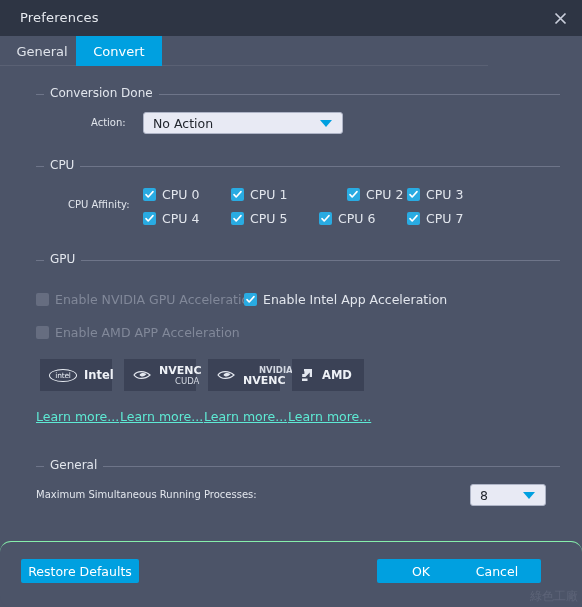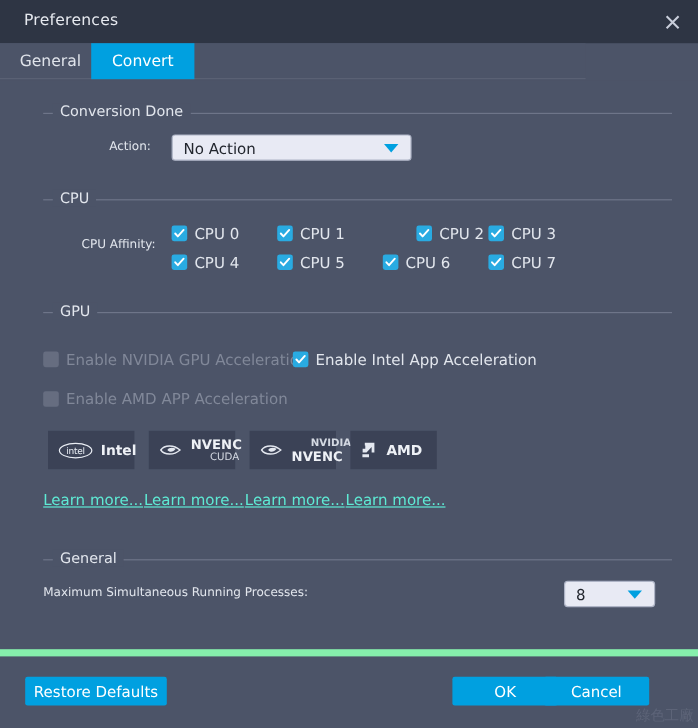--- a/index.html
+++ b/index.html
@@ -119,21 +119,21 @@
 
   
   .lnk {
     position: absolute; font-size: 12.5px; color: #5eead4;
     text-decoration: underline; cursor: pointer; white-space: nowrap;
   }
 
   
   .footer {
     position: absolute; left: 0; top: 541px; width: 582px; height: 66px;
-    background: #4c5468; border-top: 6px solid #86efac;
+    background: #4c5468; border-top: 1px solid #86efac; border-radius: 11px;
   }
   .btn {
     position: absolute; height: 24px;
     background: #00a0e0; color: #ffffff;
     font-size: 12.5px; border: none; border-radius: 2px;
     cursor: pointer; font-family: inherit;
   }
   .watermark {
     position: absolute; right: 4px; bottom: 2px;
     font-size: 12px; color: #5d6478; letter-spacing: 0;

